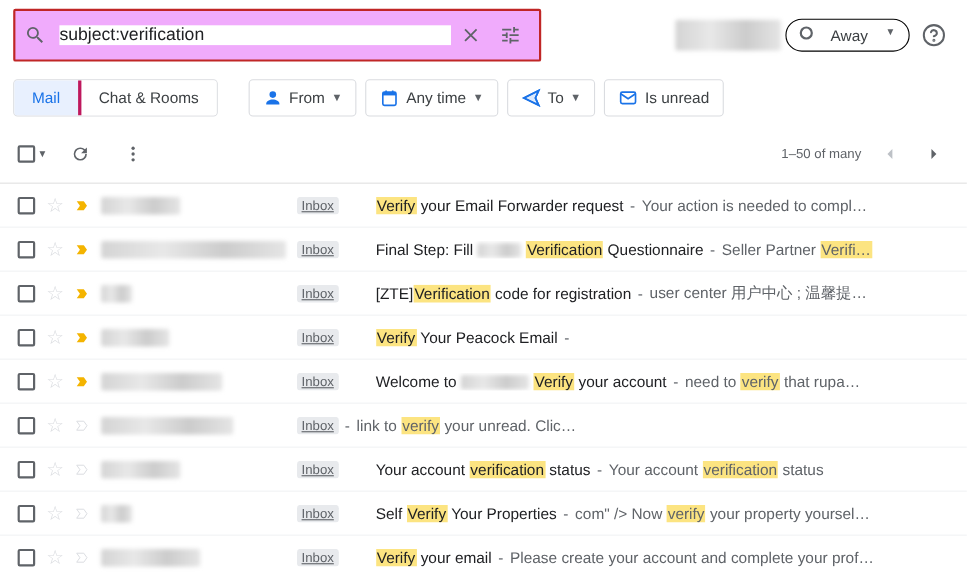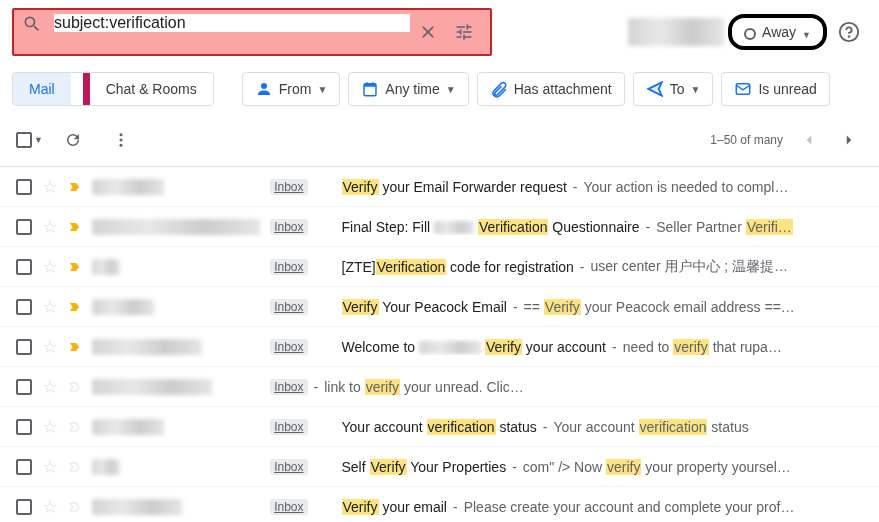--- a/index.html
+++ b/index.html
@@ -1,30 +1,30 @@
 <!DOCTYPE html>
 <html><head>
 <meta charset="utf-8">
 <style>
 * { margin: 0; padding: 0; box-sizing: border-box; font-family: Arial, sans-serif; }
 body { background: #fff; font-size: 14px; color: #202124; }
 .header { display: flex; align-items: center; padding: 8px 12px; gap: 4px; }
-.search-wrap { display: flex; align-items: flex-start; background: #fca5a5; border: 2px solid #c02626; border-radius: 2px; padding: 4px 8px; flex: 0 0 480px; }
+.search-wrap { display: flex; align-items: center; background: #f0abfc; border: 2px solid #c02626; border-radius: 2px; padding: 4px 8px; flex: 0 0 480px; }
 .search-icon { width: 20px; height: 20px; color: #5f6368; margin-right: 12px; }
 .search-input { border: none; outline: none; font-size: 16px; flex: 1; color: #202124; }
 .icon-btn { width: 36px; height: 36px; border: none; background: none; border-radius: 50%; display: flex; align-items: center; justify-content: center; cursor: pointer; color: #5f6368; }
 .spacer { flex: 1; }
 .blur-box { background: linear-gradient(90deg,#d4d4d4,#e8e8e8,#ccc,#e5e5e5); filter: blur(2px); border-radius: 2px; }
-.away-btn { display: flex; align-items: flex-end; gap: 6px; border: 4px solid #000000; border-radius: 16px; padding: 6px 12px; background: #fff; cursor: pointer; font-size: 14px; color: #3c4043; }
+.away-btn { display: flex; align-items: flex-start; gap: 16px; border: 1px solid #000000; border-radius: 16px; padding: 6px 12px; background: #fff; cursor: pointer; font-size: 14px; color: #3c4043; }
 .away-btn::before { content: ""; width: 8px; height: 8px; border: 2px solid #5f6368; border-radius: 50%; }
 .toolbar { display: flex; align-items: center; padding: 8px 12px; gap: 8px; }
 .tabs { display: flex; border: 1px solid #dadce0; border-radius: 4px; overflow: hidden; }
 .tab { padding: 8px 16px; cursor: pointer; border: none; background: #fff; font-size: 14px; color: #3c4043; }
 .tab.active { background: #e8f0fe; color: #1a73e8; font-weight: 500; }
-.tab + .tab { border-left: 7px solid #be185d; margin-left: 12px; }
+.tab + .tab { border-left: 3px solid #be185d; }
 .chip { display: flex; align-items: center; gap: 6px; border: 1px solid #dadce0; border-radius: 4px; padding: 7px 12px; background: #fff; cursor: pointer; font-size: 14px; color: #3c4043; }
 .chip svg { width: 18px; height: 18px; }
 .chip .drop { font-size: 10px; color: #5f6368; }
 .subtool { display: flex; align-items: center; padding: 8px 16px; gap: 12px; border-bottom: 1px solid #e0e0e0; }
 .check-wrap { display: flex; align-items: center; gap: 2px; }
 .checkbox { width: 16px; height: 16px; border: 2px solid #5f6368; border-radius: 2px; cursor: pointer; }
 .page-info { margin-left: auto; font-size: 12px; color: #5f6368; display: flex; align-items: center; gap: 12px; }
 .email-list { }
 .email-row { display: flex; align-items: center; padding: 0 16px; height: 40px; border-bottom: 1px solid #f1f3f4; gap: 10px; cursor: pointer; }
 .star { color: #dadce0; font-size: 18px; cursor: pointer; }
@@ -96,26 +96,20 @@
         <rect x="4" y="5" width="16" height="16" rx="2" fill="none" stroke="#1a73e8" stroke-width="2"></rect>
         <rect x="4" y="5" width="16" height="4" fill="#1a73e8"></rect>
         <line x1="8" y1="3" x2="8" y2="7" stroke="#1a73e8" stroke-width="2"></line>
         <line x1="16" y1="3" x2="16" y2="7" stroke="#1a73e8" stroke-width="2"></line>
       </svg>
     <span>Any time</span>
     <span class="drop">▼</span>
   </button>
   <button class="chip">
     <svg viewBox="0 0 24 24" fill="none" stroke="#1a73e8" stroke-width="2">
-        <path d="M21 12.5l-9 9a5 5 0 01-7-7l10-10a3.5 3.5 0 015 5l-10 10a2 2 0 01-3-3l8-8"></path>
-      </svg>
-    <span>Has attachment</span>
-  </button>
-  <button class="chip">
-    <svg viewBox="0 0 24 24" fill="none" stroke="#1a73e8" stroke-width="2">
         <path d="M3 12l18-9-4 9 4 9-18-9z" fill="#1a73e8" fill-opacity="0.15"></path>
         <path d="M3 12l18-9-4 9 4 9z"></path>
       </svg>
     <span>To</span>
     <span class="drop">▼</span>
   </button>
   <button class="chip">
     <svg viewBox="0 0 24 24" fill="none" stroke="#1a73e8" stroke-width="2">
         <rect x="3" y="5" width="18" height="14" rx="2"></rect>
         <path d="M3 7l9 6 9-6"></path>
@@ -211,21 +205,20 @@
       <svg viewBox="0 0 24 24" class="important yellow">
         <path d="M3 5h11l5 7-5 7H3l5-7-5-7z"></path>
       </svg>
       <div class="sender">
         <div class="blur-box" style="width: 62px;"></div>
       </div>
       <div class="content">
         <span class="inbox-label">Inbox</span>
         <span class="subject bold"><span class="hl">Verify</span><span> Your Peacock Email</span></span>
         <span class="snippet"> - </span>
-        <span class="snippet"><span>== </span><span class="hl">Verify</span><span> your Peacock email address ==…</span></span>
       </div>
     </div>
     <div class="email-row">
       <div class="checkbox"></div>
       <span class="star">☆</span>
       <svg viewBox="0 0 24 24" class="important yellow">
         <path d="M3 5h11l5 7-5 7H3l5-7-5-7z"></path>
       </svg>
       <div class="sender">
         <div class="blur-box" style="width: 110px;"></div>

